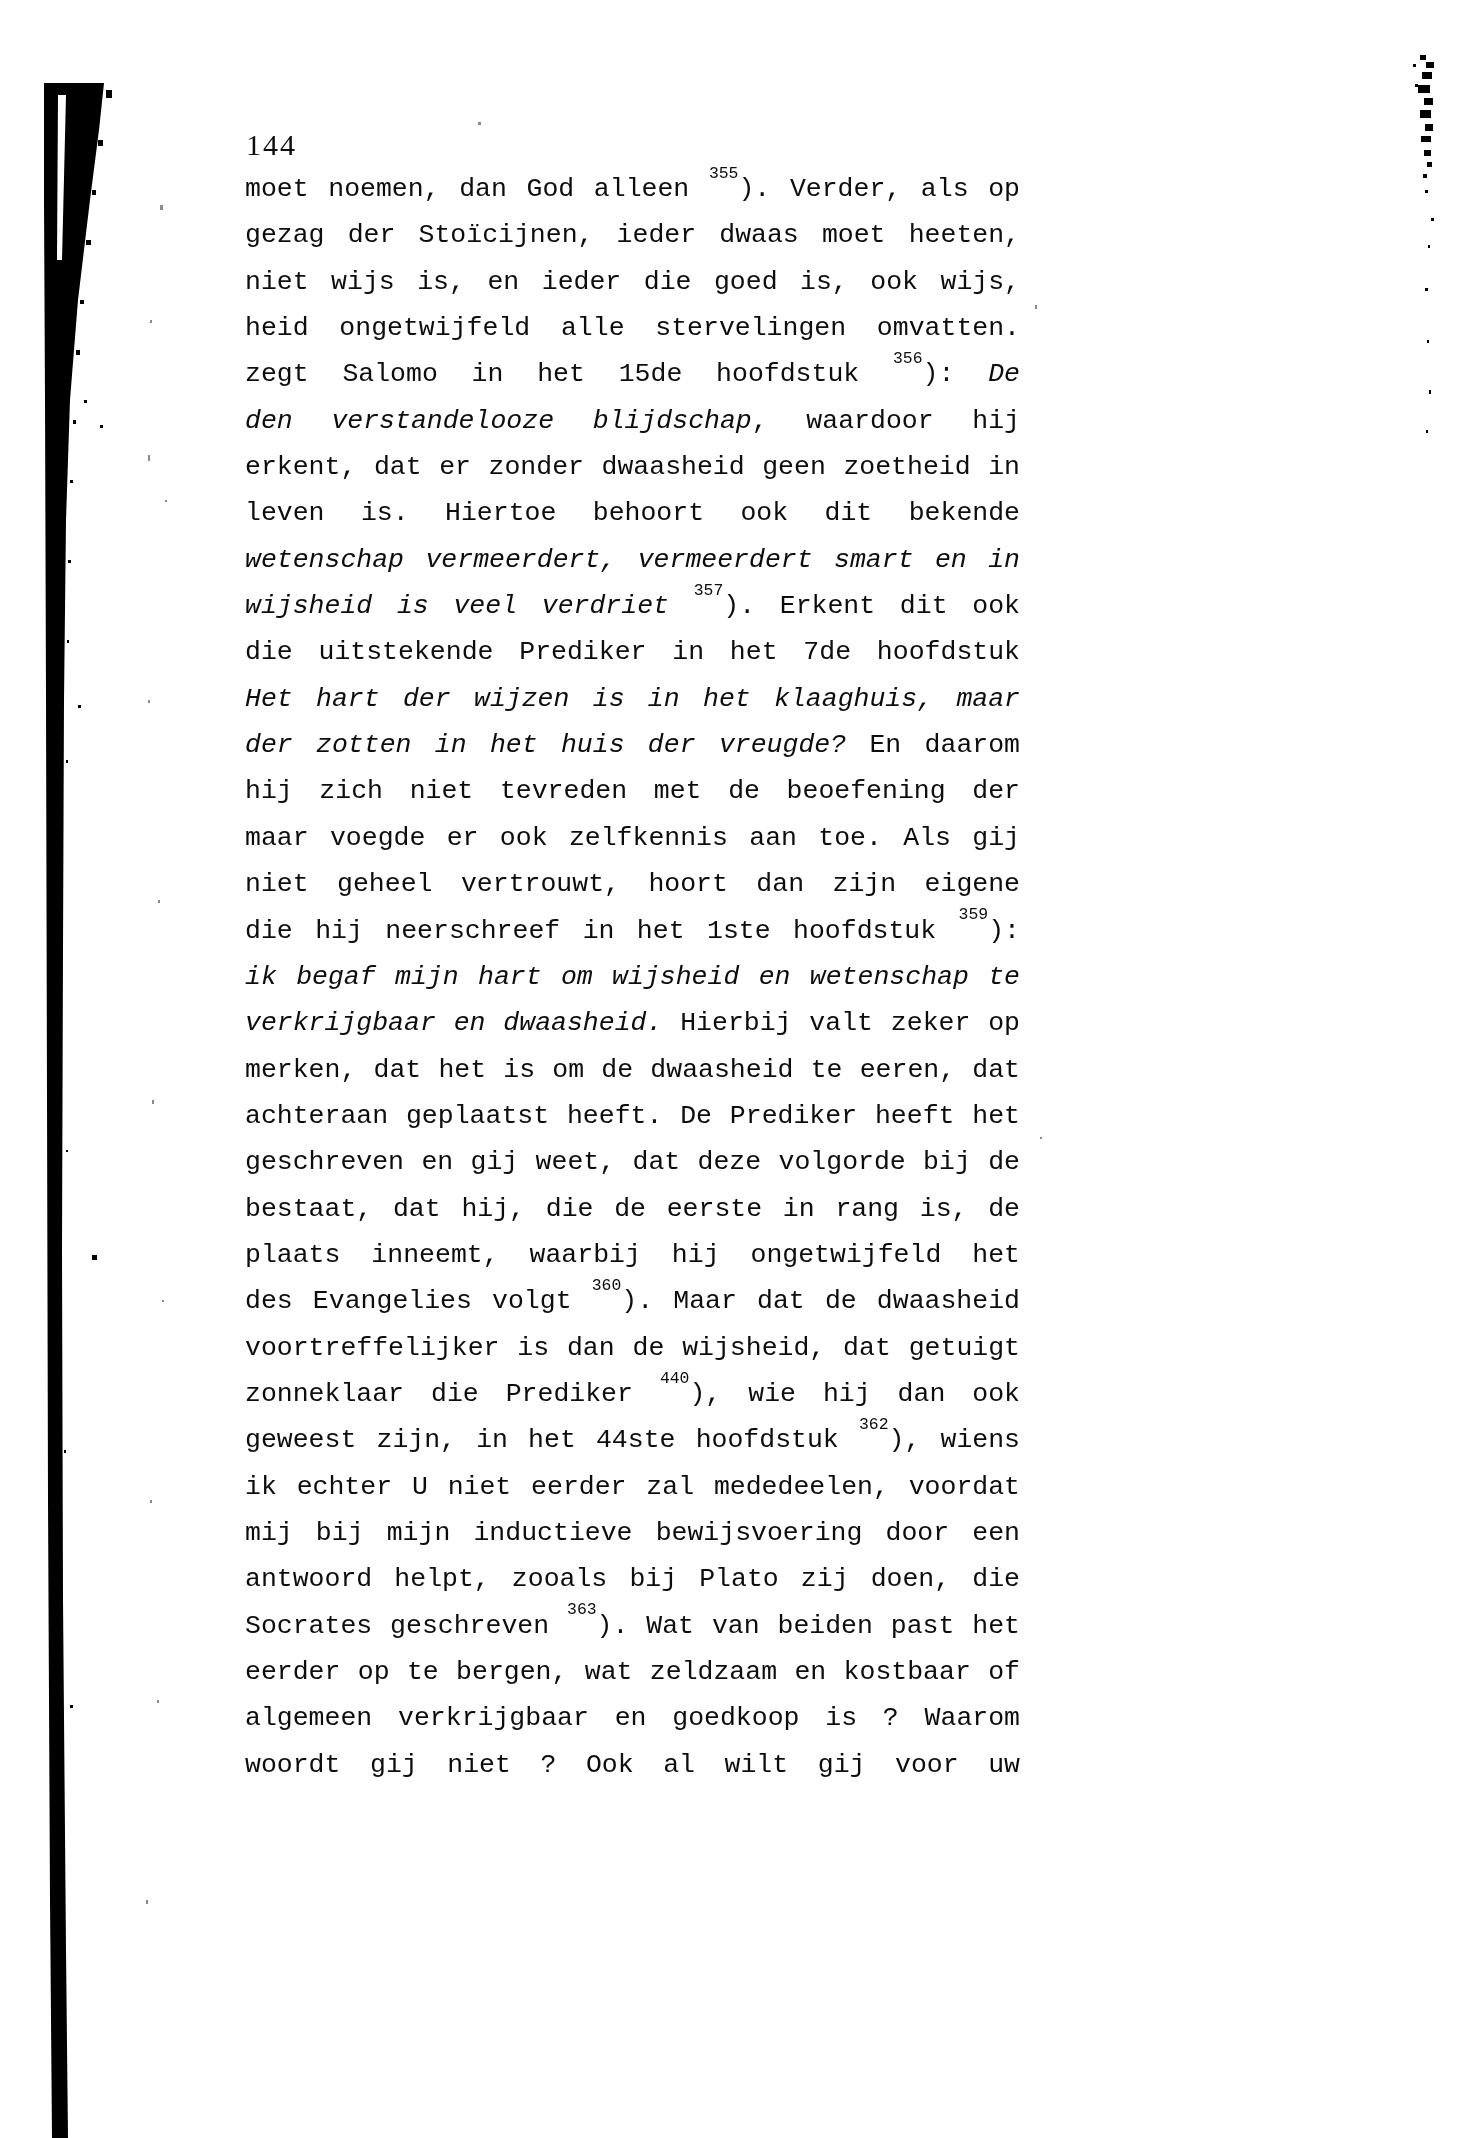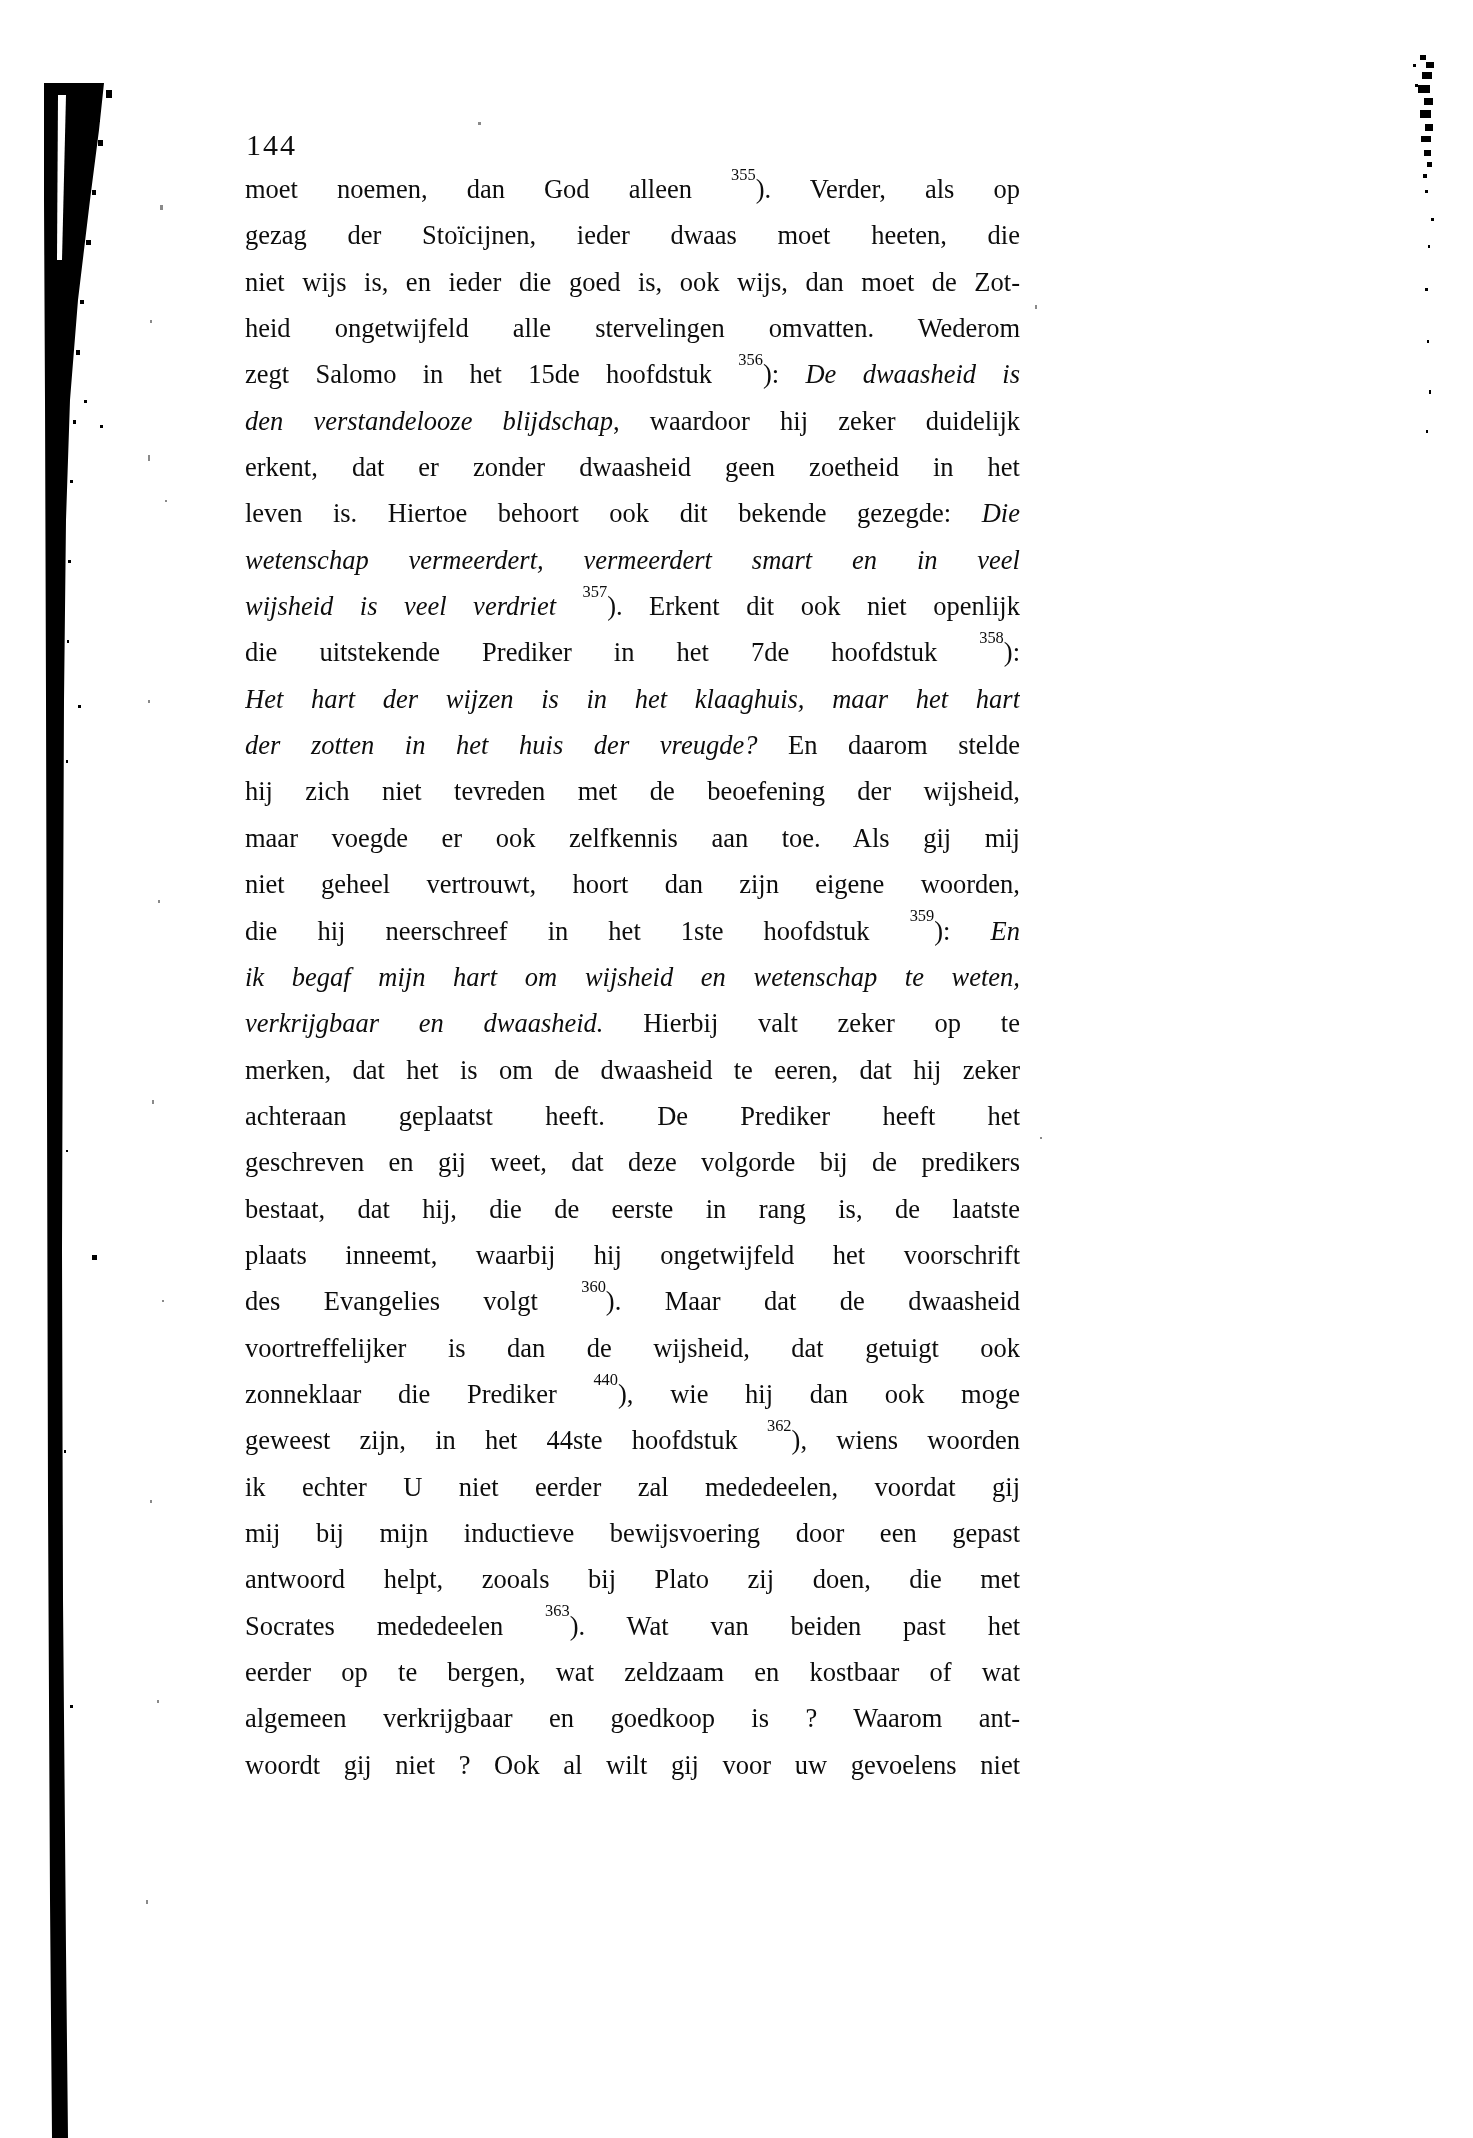--- a/index.html
+++ b/index.html
@@ -8,21 +8,21 @@
     width:1473px;height:2138px;position:relative;overflow:hidden;
     background:var(--paper);
     font-family:"Liberation Serif","DejaVu Serif",serif;
   }
   .page{position:absolute;inset:0;background:var(--paper);color:var(--ink);}
   .pagenum{
     position:absolute;left:246px;top:108px;
     font-size:30px;letter-spacing:2px;color:var(--ink);margin-top:20px;
   }
   .textblock{
-    position:absolute;left:245px;top:166px;width:775px;
+    position:absolute;left:245px;top:166px;width:775px;font-family:Liberation Mono, monospace;
   }
   .line{
     height:46.35px;line-height:46.35px;font-size:26.5px;
     text-align:justify;text-align-last:justify;-moz-text-align-last:justify;
     overflow:hidden;color:var(--ink);
   }
   .line .it{font-style:italic;}
   .line sup{
     font-size:0.62em;line-height:0;position:relative;top:-0.52em;
     letter-spacing:0;
@@ -132,18 +132,18 @@
       <div class="line"><span>geschreven en gij weet, dat deze volgorde bij de predikers</span></div>
       <div class="line"><span>bestaat, dat hij, die de eerste in rang is, de laatste</span></div>
       <div class="line"><span>plaats inneemt, waarbij hij ongetwijfeld het voorschrift</span></div>
       <div class="line"><span>des Evangelies volgt </span><sup>360</sup><span>). Maar dat de dwaasheid</span></div>
       <div class="line"><span>voortreffelijker is dan de wijsheid, dat getuigt ook</span></div>
       <div class="line"><span>zonneklaar die Prediker </span><sup>440</sup><span>), wie hij dan ook moge</span></div>
       <div class="line"><span>geweest zijn, in het 44ste hoofdstuk </span><sup>362</sup><span>), wiens woorden</span></div>
       <div class="line"><span>ik echter U niet eerder zal mededeelen, voordat gij</span></div>
       <div class="line"><span>mij bij mijn inductieve bewijsvoering door een gepast</span></div>
       <div class="line"><span>antwoord helpt, zooals bij Plato zij doen, die met</span></div>
-      <div class="line"><span>Socrates mededeelen </span><sup>363</sup><span>). Wat van beiden past het</span></div>
+      <div class="line"><span>Socrates geschreven </span><sup>363</sup><span>). Wat van beiden past het</span></div>
       <div class="line"><span>eerder op te bergen, wat zeldzaam en kostbaar of wat</span></div>
       <div class="line"><span>algemeen verkrijgbaar en goedkoop is ? Waarom ant-</span></div>
       <div class="line"><span>woordt gij niet ? Ook al wilt gij voor uw gevoelens niet</span></div>
     </div>
 </div>
 
 </body></html>

